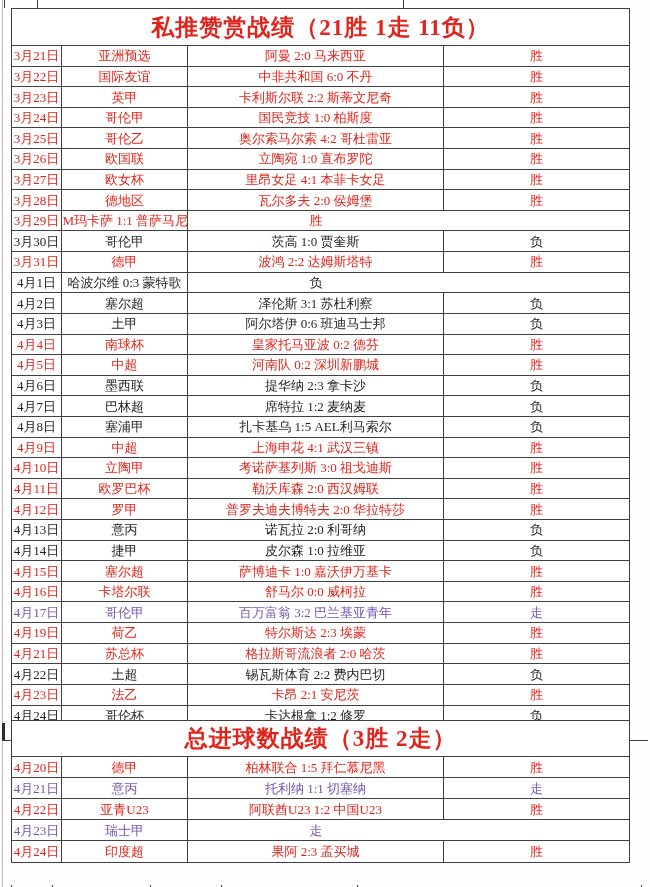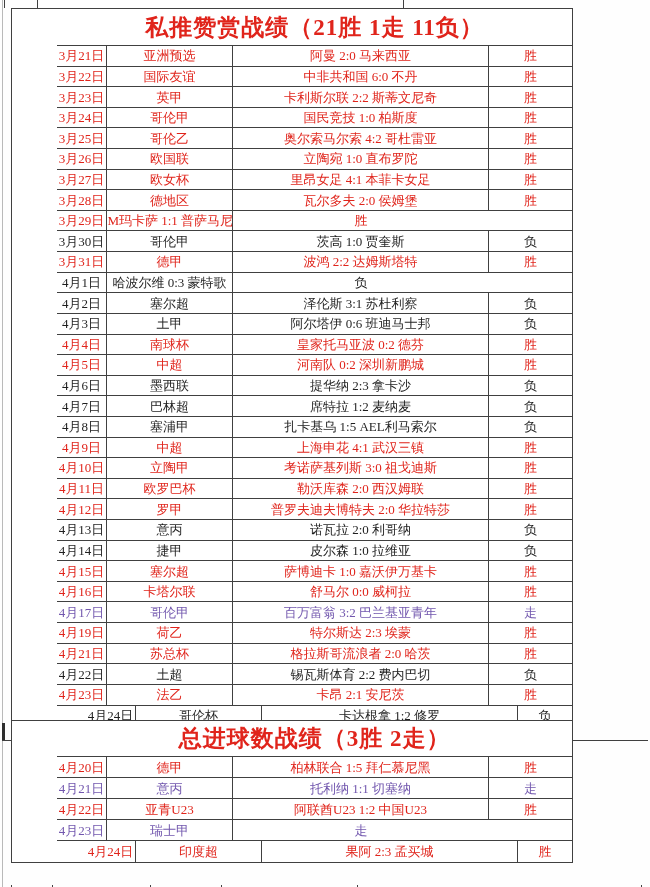--- a/index.html
+++ b/index.html
@@ -7,32 +7,32 @@
   }
   *{margin:0;padding:0;box-sizing:border-box;}
   html,body{background:#fff;}
   body{font-family:"Liberation Serif","DejaVu Serif",serif;}
   #page{position:relative;width:650px;height:887px;background:var(--bg);overflow:hidden;}
 
   
   .edge-line{position:absolute;left:2px;top:0;width:1px;height:887px;background:#b9b9b9;}
   .sliver{position:absolute;background:var(--border);}
 
-  .results-table{position:absolute;left:11px;width:562px;border:1px solid var(--border);background:#fff;padding-left:45px;}
+  .results-table{position:absolute;left:11px;width:619px;border:1px solid var(--border);background:#fff;}
   #table-1{top:8px;}
   #table-2{top:720px;}
 
   .t-title{display:flex;align-items:center;justify-content:center;
            font-size:23px;font-weight:bold;color:var(--red);
            border-bottom:1px solid var(--border);letter-spacing:1px;}
   #table-1 .t-title{height:37px;}
   #table-2 .t-title{height:36px;}
 
   .trow{display:grid;grid-template-columns:50px 126px 256px auto;border-bottom:1px solid var(--border);}
-  .trow:last-child{border-bottom:none;margin-left:29px;}
+  .trow:last-child{border-bottom:none;}
   #table-1 .trow{height:20.61px;}
   #table-2 .trow{height:21.1px;}
 
   .cell{display:flex;align-items:center;justify-content:center;
         font-size:13px;line-height:1;white-space:nowrap;overflow:hidden;}
   .cell.date,.cell.league,.cell.match{border-right:1px solid var(--border);}
 
   .win{color:var(--red);}
   .loss{color:var(--black);font-family:Liberation Serif, serif;}
   .push{color:var(--purple);}

